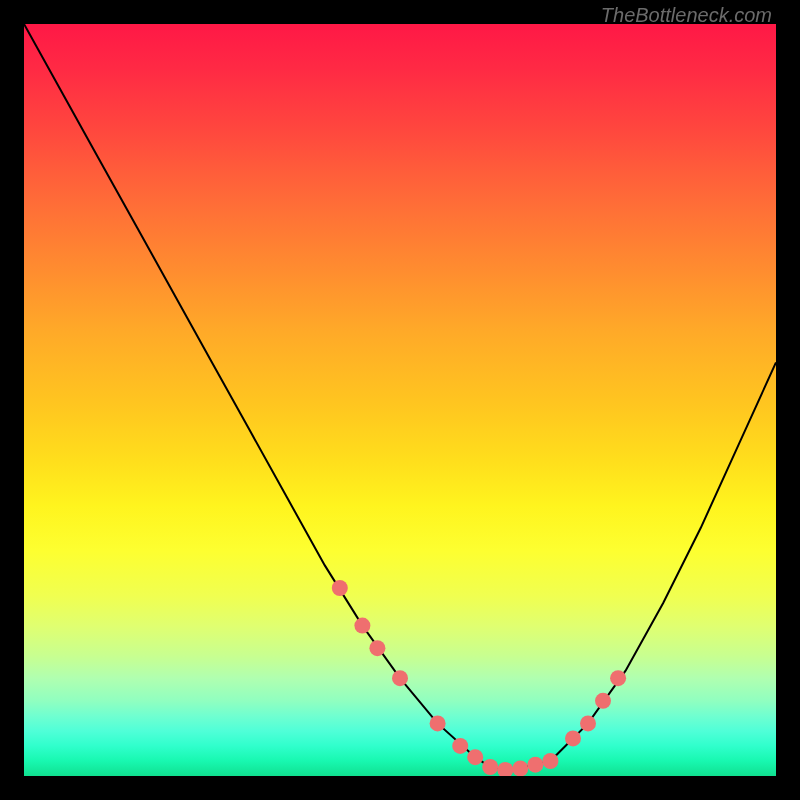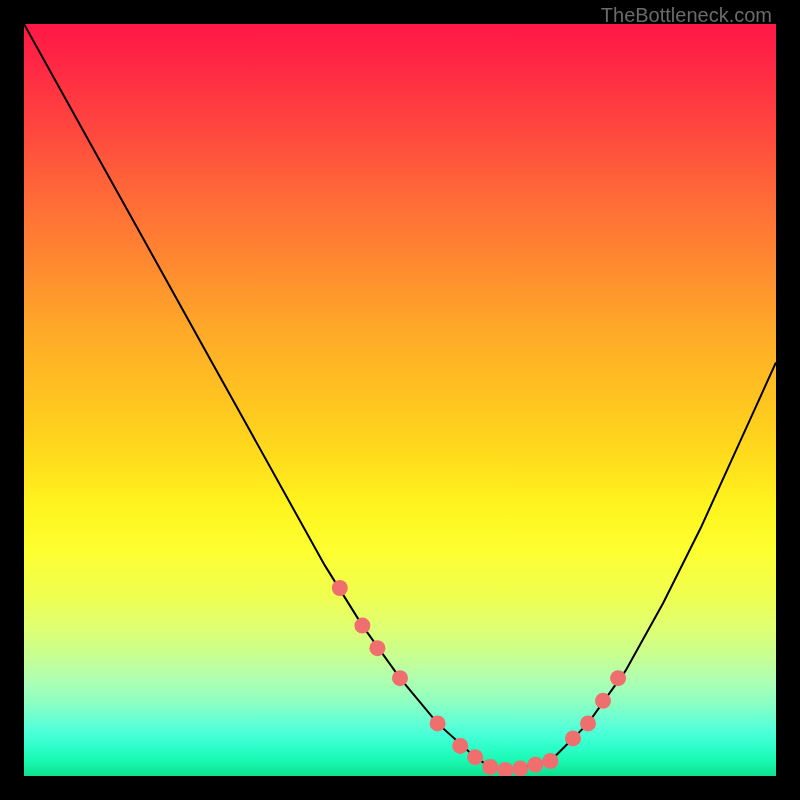--- a/index.html
+++ b/index.html
@@ -1,18 +1,18 @@
 <!DOCTYPE html>
 <html><head>
 <meta charset="utf-8">
 <style>
   * { margin: 0; padding: 0; box-sizing: border-box; }
   body { width: 800px; height: 800px; background: #000; position: relative; font-family: Arial, sans-serif; }
   .watermark { position: absolute; top: 4px; right: 28px; color: #6b6b6b; font-size: 20px; font-weight: normal; z-index: 10; }
-  .frame { position: absolute; top: 0; left: 0; width: 800px; height: 712px; background: #000; }
+  .frame { position: absolute; top: 0; left: 0; width: 800px; height: 712px; background: #000; font-style: italic; }
   .plot { position: absolute; top: 24px; left: 24px; width: 752px; height: 752px;
     background: linear-gradient(to bottom,
       #ff1846 0%,
       #ff2a44 6%,
       #ff473e 14%,
       #ff6a38 23%,
       #ff8a30 32%,
       #ffaa28 41%,
       #ffc420 50%,
       #ffde1c 58%,

